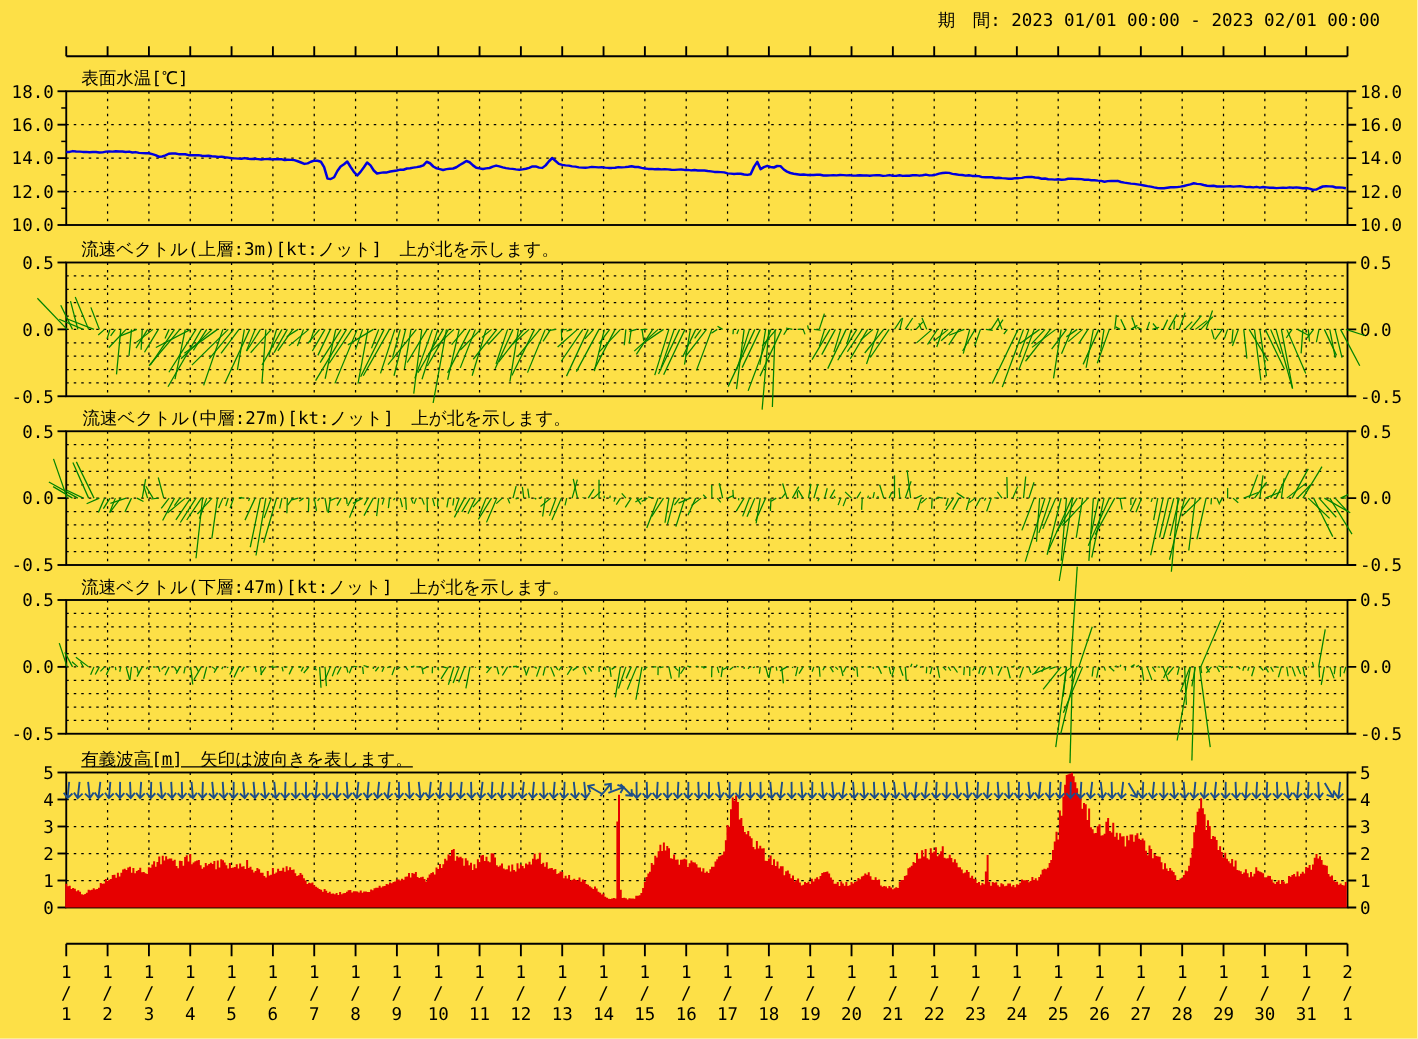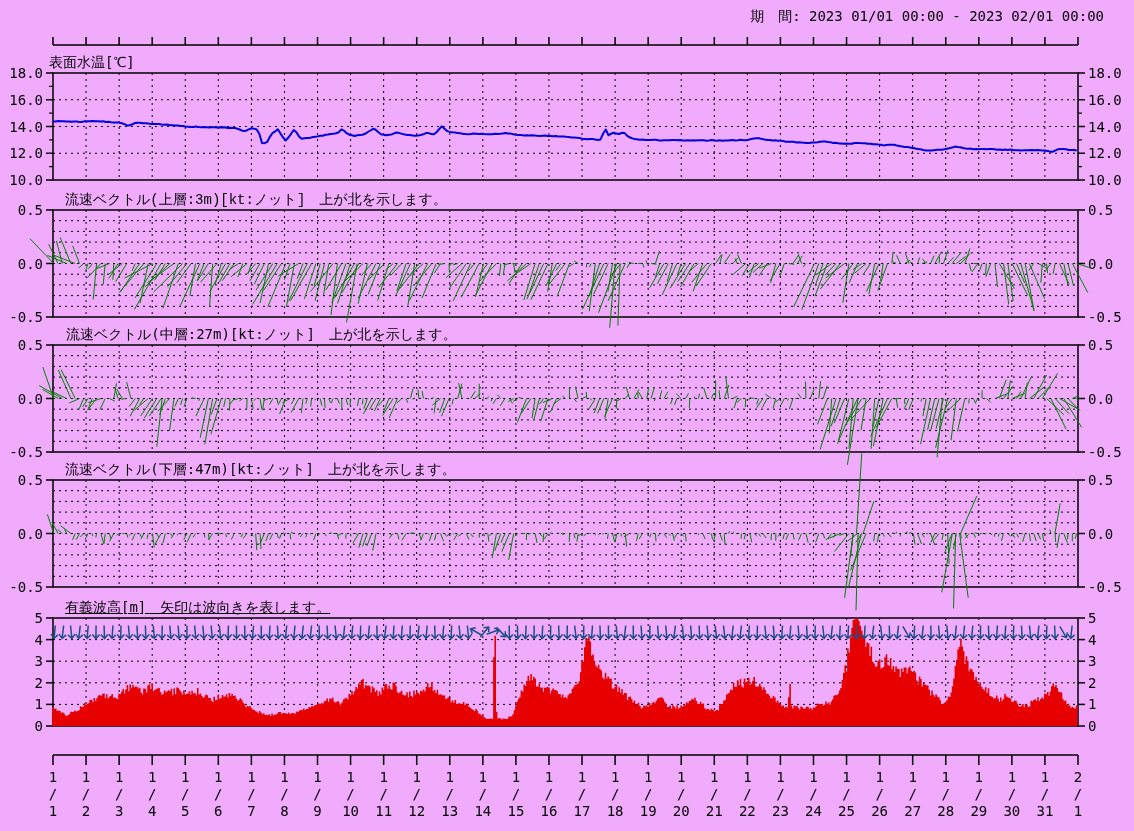--- a/index.html
+++ b/index.html
@@ -1,28 +1,28 @@
 <!DOCTYPE html>
 <html><head>
 <meta charset="utf-8">
 <style>
   html,body{margin:0;padding:0;background:#fff;}
-  .screen{position:relative;width:1134px;height:831px;background:#f0abfc;overflow:hidden;
+  .screen{position:relative;width:1134px;height:831px;background:#fde047;overflow:hidden;
           font-family:"DejaVu Sans Mono","Liberation Mono",monospace;color:#000;}
   .hdr{position:absolute;top:8px;right:30px;font-size:14px;letter-spacing:0px;white-space:pre;}
   .ptitle{position:absolute;font-size:14px;white-space:pre;}
   svg{position:absolute;left:0;top:0;}
 </style>
 </head>
 <body>
 
 <div class="screen">
   <div class="hdr">期　間: 2023 01/01 00:00 - 2023 02/01 00:00</div>
-  <div class="ptitle" style="left:49px;top:54px;">表面水温[℃]</div>
-  <div class="ptitle" style="left:65px;top:191px;font-family:Liberation Mono, monospace;">流速ベクトル(上層:3m)[kt:ノット]　上が北を示します。</div>
+  <div class="ptitle" style="left:65px;top:54px;">表面水温[℃]</div>
+  <div class="ptitle" style="left:65px;top:191px;">流速ベクトル(上層:3m)[kt:ノット]　上が北を示します。</div>
   <div class="ptitle" style="left:66px;top:326px;">流速ベクトル(中層:27m)[kt:ノット]　上が北を示します。</div>
   <div class="ptitle" style="left:65px;top:461px;">流速ベクトル(下層:47m)[kt:ノット]　上が北を示します。</div>
   <div class="ptitle" style="left:65px;top:599px;text-decoration:underline;">有義波高[m]　矢印は波向きを表します。</div>
   <svg id="plot" width="1134" height="831" viewBox="0 0 1134 831">
       <g>
         <line x1="53" y1="45" x2="1078" y2="45" stroke="#000000" stroke-width="1.5"></line>
         <line x1="53" y1="37" x2="53" y2="45" stroke="#000000" stroke-width="1.5"></line>
         <line x1="86.06451612903226" y1="37" x2="86.06451612903226" y2="45" stroke="#000000" stroke-width="1.5"></line>
         <line x1="119.12903225806451" y1="37" x2="119.12903225806451" y2="45" stroke="#000000" stroke-width="1.5"></line>
         <line x1="152.19354838709677" y1="37" x2="152.19354838709677" y2="45" stroke="#000000" stroke-width="1.5"></line>

